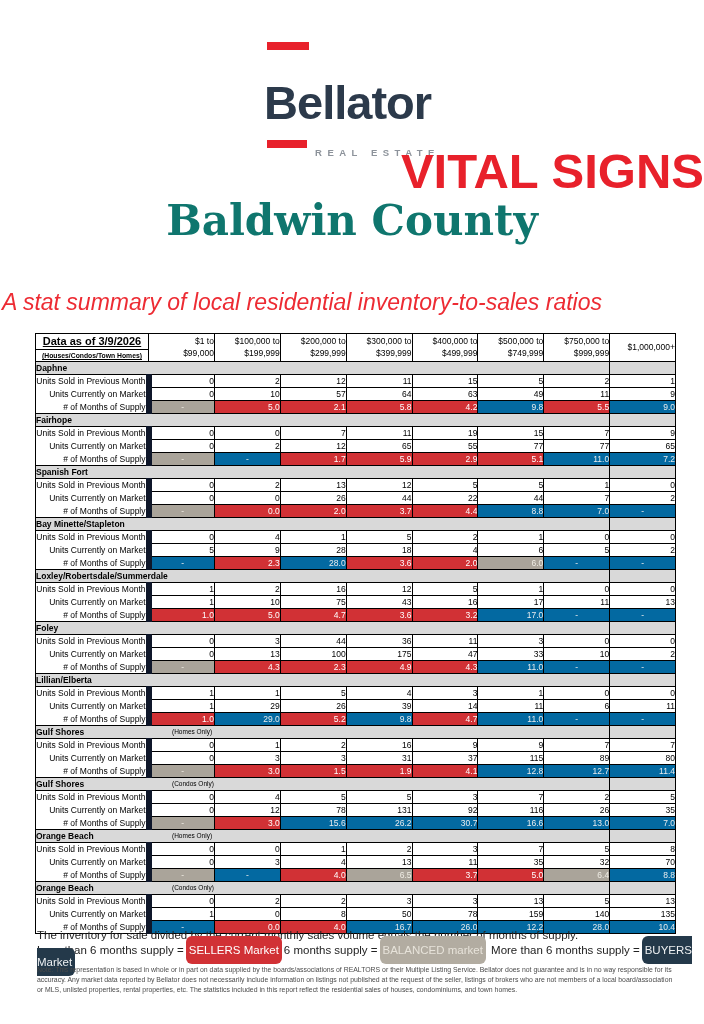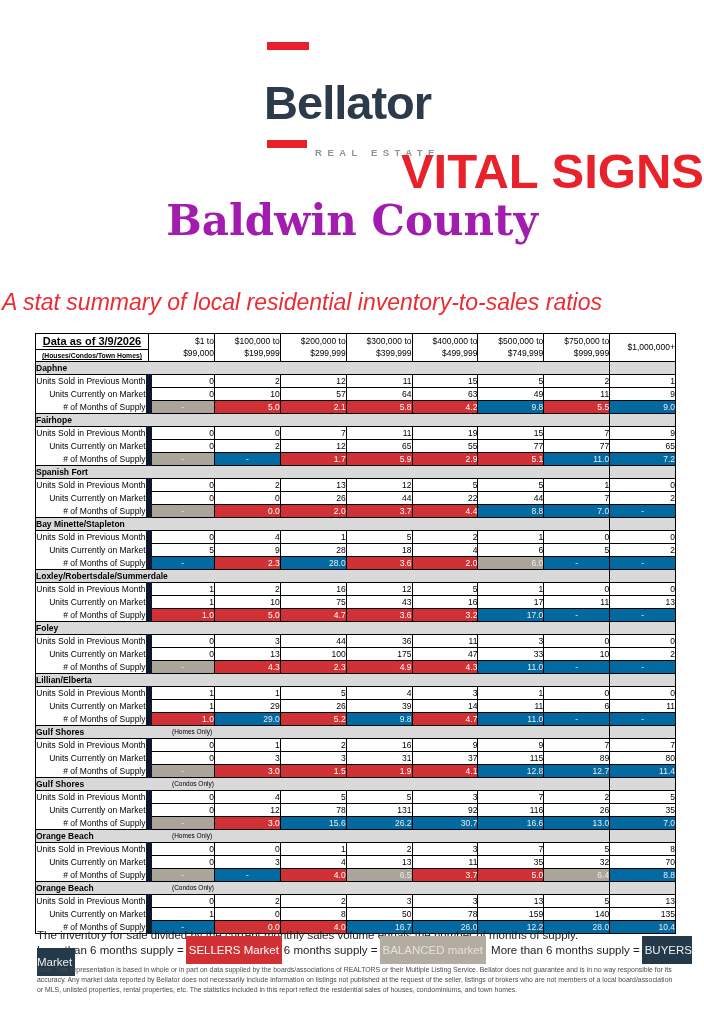--- a/index.html
+++ b/index.html
@@ -14,21 +14,21 @@
   .logo-bar-top { width:42px; height:8px; background:#e8212b; margin-left:3px; }
   .logo-text { font-size:47px; font-weight:bold; color:#2c3a4b; line-height:50px; letter-spacing:-1px;margin-top:28px; }
   .logo-bottom { display:flex; align-items:center; margin-top:1px; }
   .logo-bar-bottom { width:40px; height:8px; background:#e8212b; margin-left:3px; }
   .logo-tagline { font-size:9.5px; color:#8d939b; letter-spacing:5.5px; margin-left:8px; font-weight:bold;margin-top:18px; }
 
   
   .vital { position:absolute; top:143px; left:0; width:704px; text-align:right;
            font-size:49px; font-weight:800; color:#e8212b; letter-spacing:0px; }
   .county { position:absolute; top:196px; left:0; width:704px; text-align:center;
-            font-family:"DejaVu Serif", serif; font-size:42px; font-weight:600; color:#a21caf; }
+            font-family:"DejaVu Serif", serif; font-size:42px; font-weight:600; color:#0f766e; }
   .tagline-red { position:absolute; top:289px; left:0; width:604px; text-align:center;
                  font-size:23px; font-style:italic; color:#ed2b33; }
 
   
   table.vs { position:absolute; left:35px; top:333px; width:640px;
              border-collapse:collapse; table-layout:fixed; border:1.5px solid #000; }
   table.vs td { height:12px; padding:0; font-size:8.5px; line-height:12px; vertical-align:middle;
                 overflow:hidden; white-space:nowrap; }
   td.h-corner { border:1px solid #000; text-align:center; vertical-align:middle;text-decoration:underline; }
   td.h-corner .t1 { font-size:11px; font-weight:bold; line-height:15px; border-bottom:1px solid #000; }
@@ -48,21 +48,21 @@
 
   td.sup { border:1px solid #000; color:#ffffff; text-align:right; padding-right:4px; }
   td.sup.dash { text-align:center; padding-right:0; }
   td.sup.sel { background:#d13135; }
   td.sup.buy { background:#0369a1; color:#e9ecee; }
   td.sup.bal { background:#aaa49a; color:#efece4; }
 
   
   .foot1 { position:absolute; left:37px; top:929px; font-size:11.5px; color:#222; }
   .foot2 { position:absolute; left:37px; top:944px; font-size:11.5px; color:#222; }
-  .chip { padding:8px 3px; margin:0 2px; }
+  .chip { padding:8px 3px; margin:0 2px;border-radius:6px; }
   .chip.sel { background:#d13135; color:#ffffff; }
   .chip.bal { background:#b2aca1; color:#e7e3da; }
   .chip.buy { background:#24394a; color:#eef0f2; }
   .note { position:absolute; left:37px; top:965px; width:636px;
           font-size:6.9px; color:#4a4a4a; line-height:1.45; white-space:normal; }
 </style>
 </head>
 <body>
 
 <div class="page">

